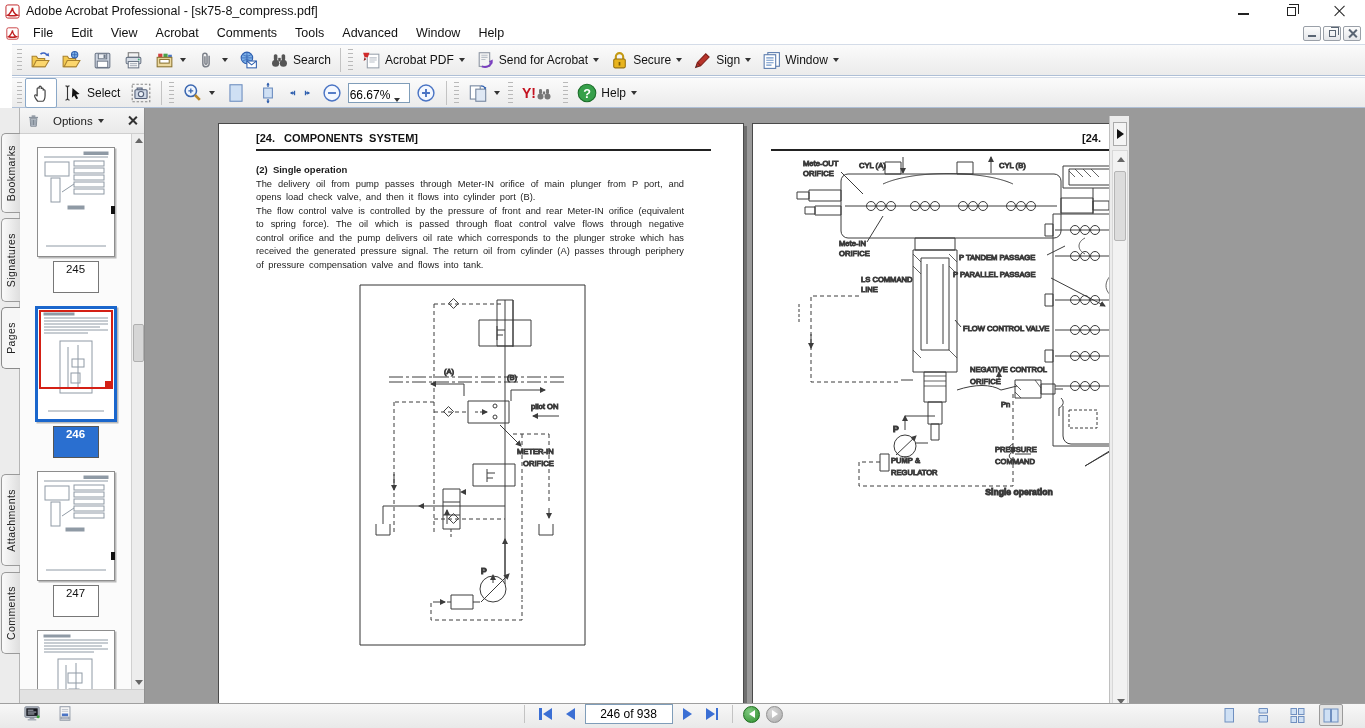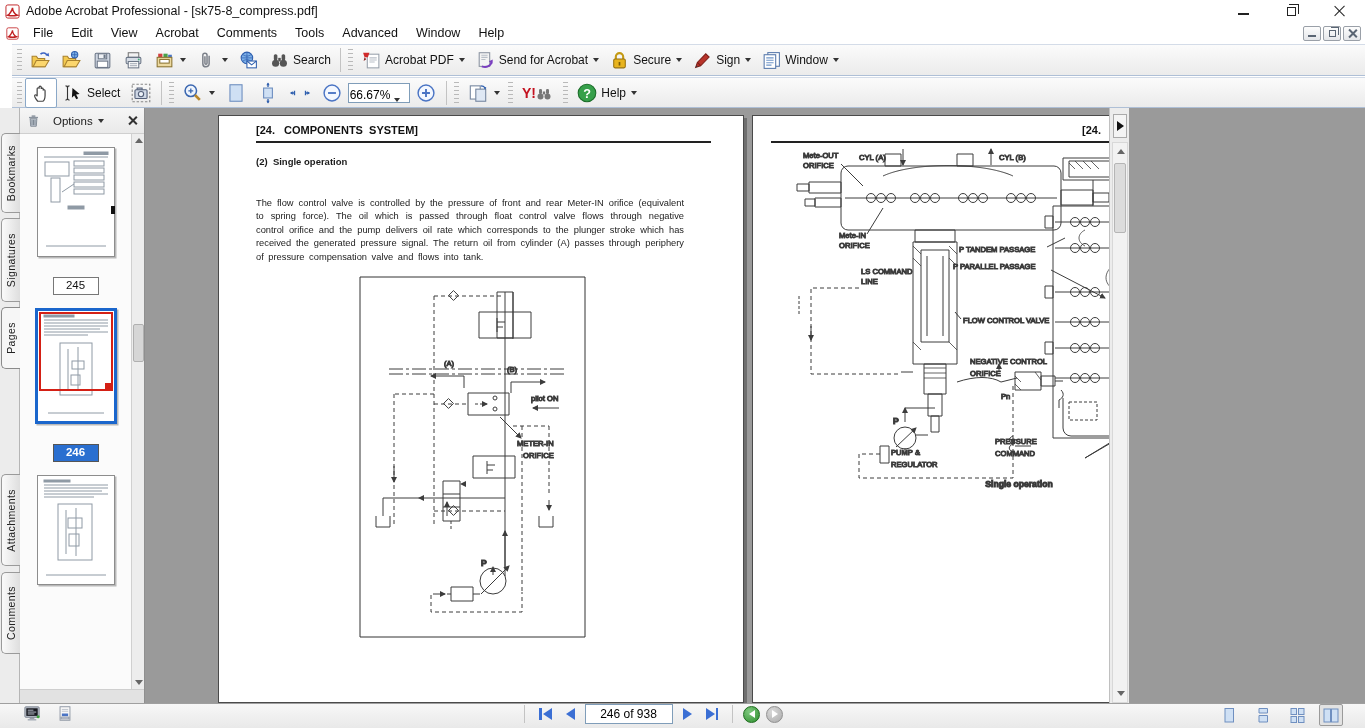--- a/index.html
+++ b/index.html
@@ -57,34 +57,34 @@
   .panel{position:absolute;left:20px;top:0;width:125px;height:595px;background:#f6f6f6;border-right:1px solid #8f8f8f;overflow:hidden}
   .panel-head{height:26px;background:linear-gradient(#f6f6f6,#e9e9e9);border-bottom:1px solid #cfcfcf;
     display:flex;align-items:center;padding:0 6px;gap:6px}
   .opts{display:flex;align-items:center;gap:3px;font-size:11.5px;margin-left:6px}
   .px{margin-left:auto;position:relative;width:11px;height:11px}
   .px::before,.px::after{content:"";position:absolute;left:5px;top:0;width:1.6px;height:11px;background:#333}
   .px::before{transform:rotate(45deg)}.px::after{transform:rotate(-45deg)}
   .thumbs{position:absolute;left:0;top:26px;right:13px;bottom:14px;background:#fbfbfb;overflow:hidden;text-align:center}
   .thumb{margin-top:13px}
   .tpage{width:78px;height:110px;margin:0 auto;background:#fff;border:1px solid #8d8d8d;box-shadow:1.5px 1.5px 0 #b9b9b9;position:relative}
-  .tlabel{width:46px;height:18px;margin:20px auto 0;border:1px solid #777;background:#fff;font-size:11.5px;line-height:15px;color:#111}
+  .tlabel{width:46px;height:32px;margin:4px auto 0;border:1px solid #777;background:#fff;font-size:11.5px;line-height:15px;color:#111}
   .thumb.selected .tpage{border:3px solid #1a66cc;width:82px;height:116px}
   .thumb.selected .tlabel{background:#2a6fd0;color:#fff;border-color:#555;font-weight:bold}
   .redview{position:absolute;left:1px;top:1px;right:1px;height:72%;border:2px solid #d42015}
   .redview::after{content:"";position:absolute;right:-2px;bottom:-2px;width:8px;height:8px;background:#d42015}
   .blacknotch{position:absolute;right:-1px;width:4px;height:8px;background:#111}
   .pscroll{position:absolute;right:0;top:26px;width:13px;bottom:14px;background:#ededed;border-left:1px solid #d0d0d0}
   .sarrow{position:absolute;left:1px;width:11px;height:13px;display:flex;align-items:center;justify-content:center}
   .tri-up{width:0;height:0;border-left:4px solid transparent;border-right:4px solid transparent;border-bottom:5px solid #666}
   .tri-dn{width:0;height:0;border-left:4px solid transparent;border-right:4px solid transparent;border-top:5px solid #666}
   .pthumb{position:absolute;left:1px;width:11px;top:190px;height:38px;background:#d6d6d6;border:1px solid #b0b0b0;border-radius:2px}
   .panel-bottom{position:absolute;left:0;right:0;bottom:0;height:14px;background:#e2e2e2;border-top:1px solid #cfcfcf}
   
-  .docarea{position:absolute;left:145px;top:0;width:984px;height:595px;overflow:hidden}
+  .docarea{position:absolute;left:145px;top:8px;width:984px;height:595px;overflow:hidden}
   .page{position:absolute;top:7px;height:588px;background:#fff;border:1px solid #4a4a4a;box-shadow:3px 3px 0 #6f6f6f}
   .pageL{left:73px;width:526px}
   .pageR{left:607px;width:533px}
   .phead{position:absolute;font-weight:bold;font-size:11px;white-space:pre;color:#111}
   .prule{position:absolute;height:2px;background:#222}
   .sechead{position:absolute;font-weight:bold;font-size:9.5px;white-space:pre}
   .para{position:absolute;font-size:9.3px;line-height:13.4px;text-align:justify;word-spacing:2px;color:#222}
   .blacktab{position:absolute;right:0;bottom:0;width:32px;height:22px;background:#141414}
   svg.diag text{font-family:"Liberation Sans",sans-serif;font-size:7.6px;fill:#1a1a1a}
   svg.diag .b{font-weight:bold;font-size:8.6px}
@@ -460,20 +460,40 @@
               <rect x="34" y="50" width="12" height="8"></rect>
               <rect x="33" y="64" width="9" height="10"></rect>
               <circle cx="41" cy="74" r="3"></circle>
             <line x1="10" y1="102" x2="66" y2="102"></line>
           </svg>
           <div class="redview"></div>
         </div>
         <div class="tlabel">246</div>
       </div>
 
+      <div class="thumb">
+        <div class="tpage">
+          <svg class="minithumb" width="76" height="108" viewBox="0 0 76 108" fill="none" stroke-width="1">
+            <rect x="46" y="4" width="24" height="2.5" fill="#8f9aa5" stroke="none"></rect>
+              <line x1="6" y1="9" x2="70" y2="9"></line>
+            <rect x="7" y="14" width="24" height="14"></rect>
+              <rect x="13" y="30" width="9" height="24"></rect>
+            <rect x="36" y="13" width="30" height="5"></rect>
+              <rect x="36" y="20" width="30" height="5"></rect>
+              <rect x="36" y="27" width="30" height="5"></rect>
+              <rect x="36" y="34" width="30" height="5"></rect>
+              <rect x="36" y="41" width="30" height="5"></rect>
+            <line x1="24" y1="44" x2="36" y2="36"></line>
+              <rect x="28" y="56" width="18" height="3" fill="#8f9aa5" stroke="none"></rect>
+            <line x1="8" y1="98" x2="68" y2="98"></line>
+          </svg>
+          <span class="blacknotch" style="top:80px"></span>
+        </div>
+        <div class="tlabel">247</div>
+      </div>
 
       <div class="thumb">
         <div class="tpage">
           <svg class="minithumb" width="76" height="108" viewBox="0 0 76 108" fill="none" stroke-width="1">
             <rect x="6" y="4" width="26" height="2" fill="#8f9aa5" stroke="none"></rect>
             <line x1="6" y1="9" x2="70" y2="9"></line>
               <line x1="6" y1="12" x2="70" y2="12"></line>
               <line x1="6" y1="15" x2="64" y2="15"></line>
               <line x1="6" y1="18" x2="70" y2="18"></line>
               <line x1="6" y1="21" x2="56" y2="21"></line>
@@ -502,20 +522,21 @@
     </div>
     <div class="panel-bottom"></div>
   </div>
 
   <div class="docarea">
 
     <div class="page pageL">
       <div class="phead" style="left:37px;top:8px">[24.   COMPONENTS  SYSTEM]</div>
       <div class="prule" style="left:37px;width:455px;top:25px"></div>
       <div class="sechead" style="left:37px;top:40px">(2)  Single operation</div>
+      <div class="para" style="left:37px;top:54px;width:428px">The delivery oil from pump passes through Meter-IN orifice of main plunger from P port, and opens load check valve, and then it flows into cylinder port (B).</div>
       <div class="para" style="left:37px;top:81px;width:428px">The flow control valve is controlled by the pressure of front and rear Meter-IN orifice (equivalent to spring force). The oil which is passed through float control valve flows through negative control orifice and the pump delivers oil rate which corresponds to the plunger stroke which has received the generated pressure signal. The return oil from cylinder (A) passes through periphery of pressure compensation valve and flows into tank.</div>
 
       <svg class="diag" style="position:absolute;left:140px;top:160px" width="227" height="362" viewBox="0 0 227 362" fill="none" stroke="#3c3c3c">
         <defs>
           <marker id="ah" markerWidth="7" markerHeight="7" refX="5" refY="3" orient="auto">
               <path d="M0 0L6 3L0 6z" fill="#3c3c3c" stroke="none"></path>
             </marker>
         </defs>
         <rect x="1" y="1" width="225" height="360" stroke="#333"></rect>
 

